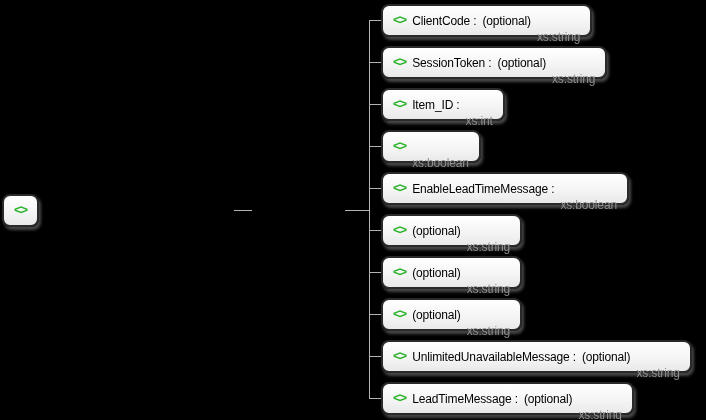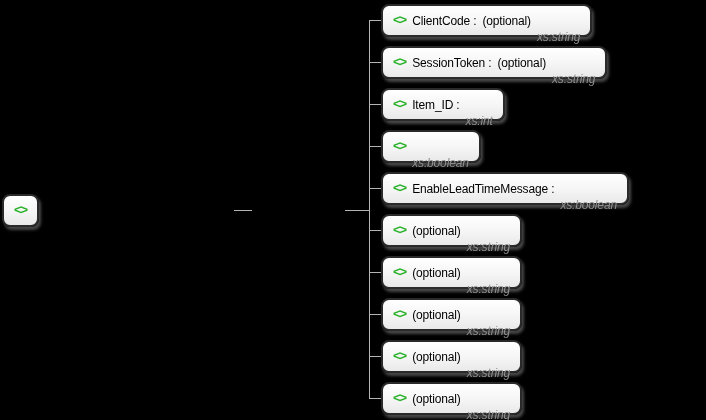--- a/index.html
+++ b/index.html
@@ -16,21 +16,21 @@
     white-space:nowrap;font-size:12px;letter-spacing:-0.15px;color:#000;
   }
   .child{left:381px;}
   .elem-icon{
     color:#27b127;font-weight:bold;font-size:13px;letter-spacing:-1px;
     line-height:1;transform:translateY(-1px);
   }
   .name{color:#000;}
   .modifier{color:#000;}
   .modifier:empty{display:none;}
-  .type{color:#8f8f8f;font-style:italic;margin-top:32px;}
+  .type{color:#8f8f8f;margin-top:32px;}
   .seq-icon{display:inline-flex;}
   .line{position:absolute;background:#b4b4b4;}
 </style>
 </head>
 <body>
 
 <div class="canvas">
 
   <div class="line" style="left:234px;top:210px;width:18px;height:1px"></div>
   <div class="line" style="left:345px;top:210px;width:25px;height:1px"></div>
@@ -98,23 +98,25 @@
   </div>
 
   <div class="node child" style="top:298px">
     <span class="elem-icon">&lt;&gt;</span>
     <span class="modifier">(optional)</span>
     <span class="type">xs:string</span>
   </div>
 
   <div class="node child" style="top:340px">
     <span class="elem-icon">&lt;&gt;</span>
+    <span class="name">UnlimitedUnavailableMessage :</span>
     <span class="modifier">(optional)</span>
     <span class="type">xs:string</span>
   </div>
 
   <div class="node child" style="top:382px">
     <span class="elem-icon">&lt;&gt;</span>
+    <span class="name">LeadTimeMessage :</span>
     <span class="modifier">(optional)</span>
     <span class="type">xs:string</span>
   </div>
 
 </div>
 
 </body></html>

